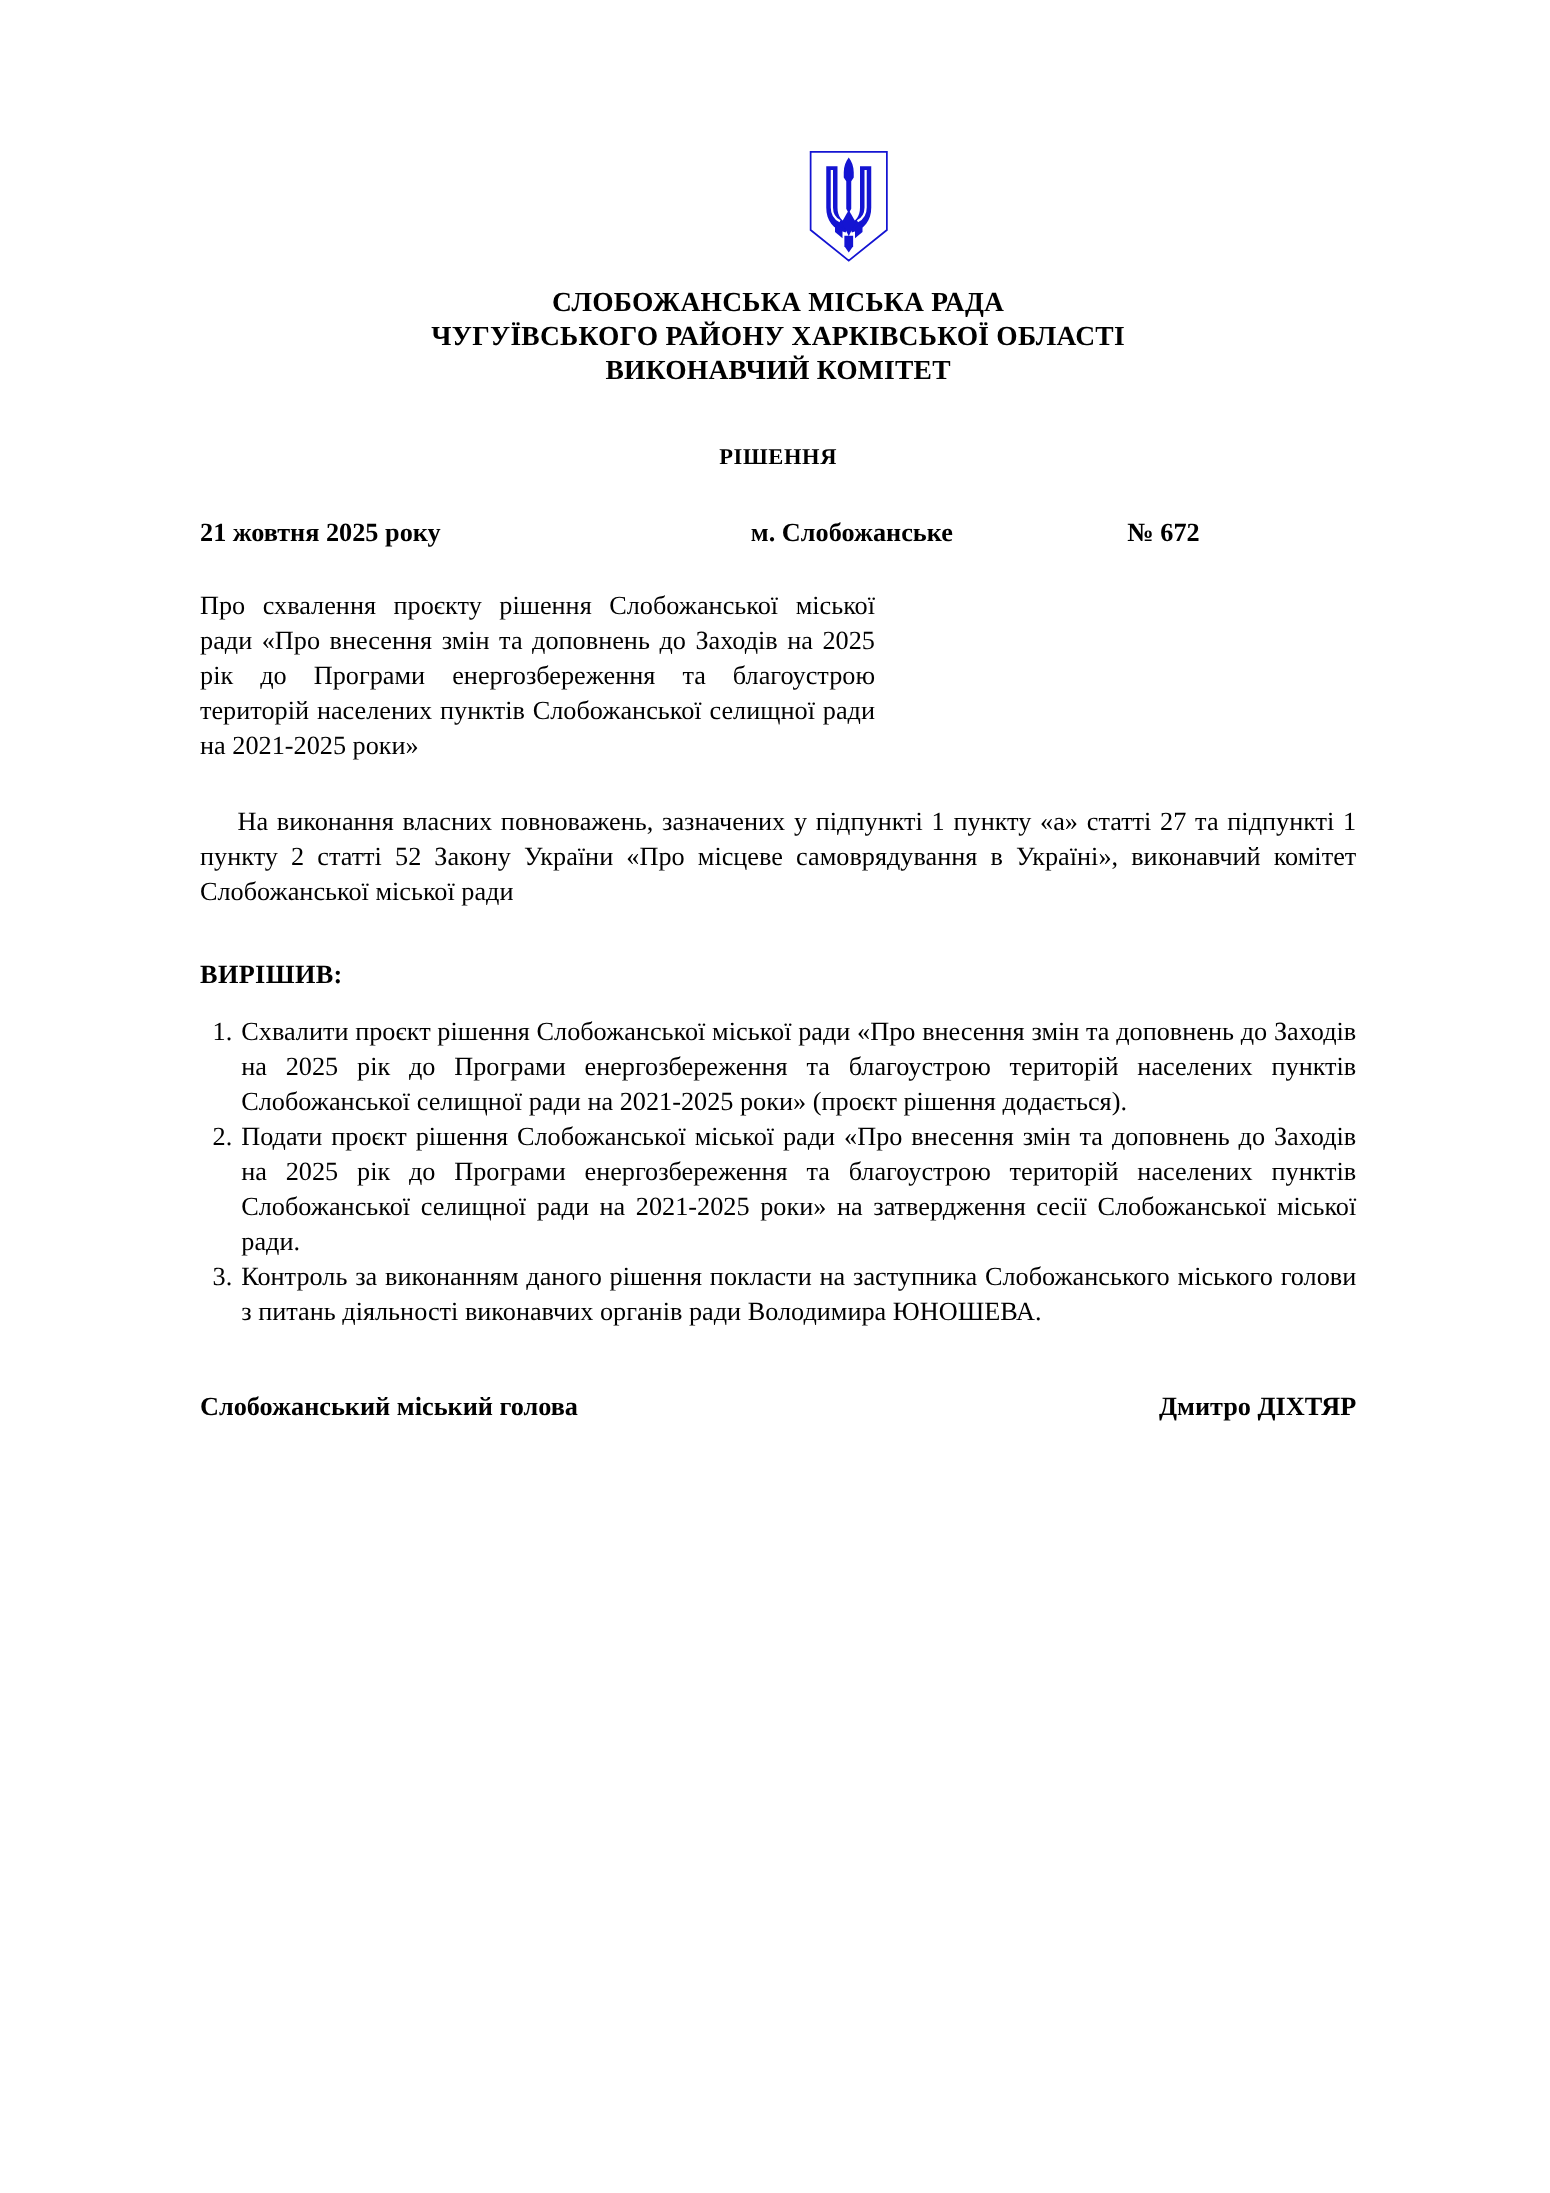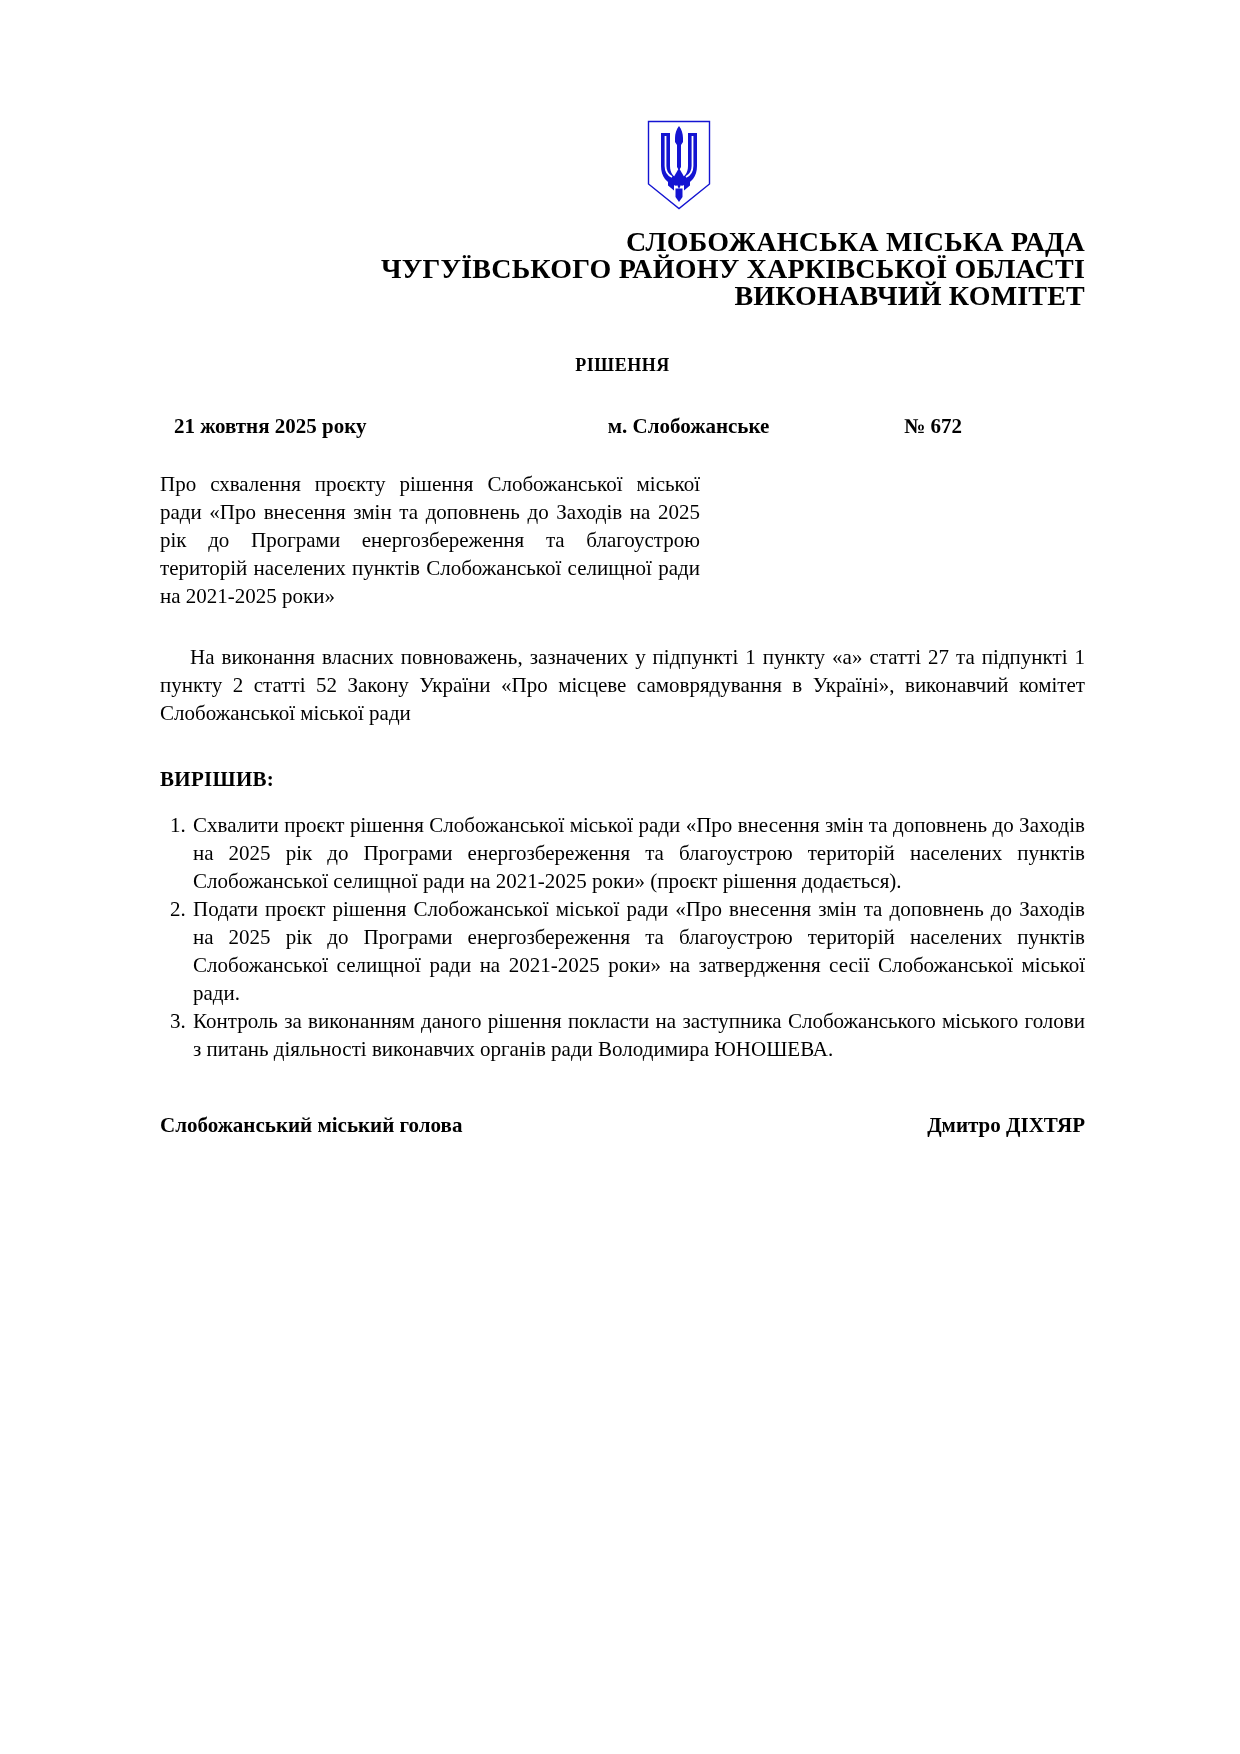--- a/index.html
+++ b/index.html
@@ -25,39 +25,39 @@
   }
   .emblem {
     width: 68px;
     height: 95px;
     margin: 118px 0 0 485px;
   }
   .emblem svg { display: block; width: 68px; height: 95px; }
 
   .org-header {
     margin-top: 15px;
-    text-align: right;
+    text-align: center;
     font-weight: bold;
-    font-size: 28px;
+    font-size: 22px;
     line-height: 27px;
     letter-spacing: 0.2px;
   }
   .doc-type {
     margin-top: 42px;
     text-align: center;
     font-weight: bold;
     font-size: 18px;
     letter-spacing: 0.5px;
   }
   .meta-row {
     display: flex;
     margin-top: 33px;
     font-weight: bold;
   }
-  .meta-row .m-left  { flex: 1; text-align: left; margin-left: 14px; }
+  .meta-row .m-left  { flex: 1; text-align: left; }
   .meta-row .m-mid   { flex: 1; text-align: center; position: relative; left: 59px; white-space: nowrap; }
   .meta-row .m-right { flex: 1; text-align: center; }
 
   .subject {
     width: 540px;
     margin: 30px 0 0 0;
     font-weight: normal;
     text-align: justify;
   }
   .preamble {

